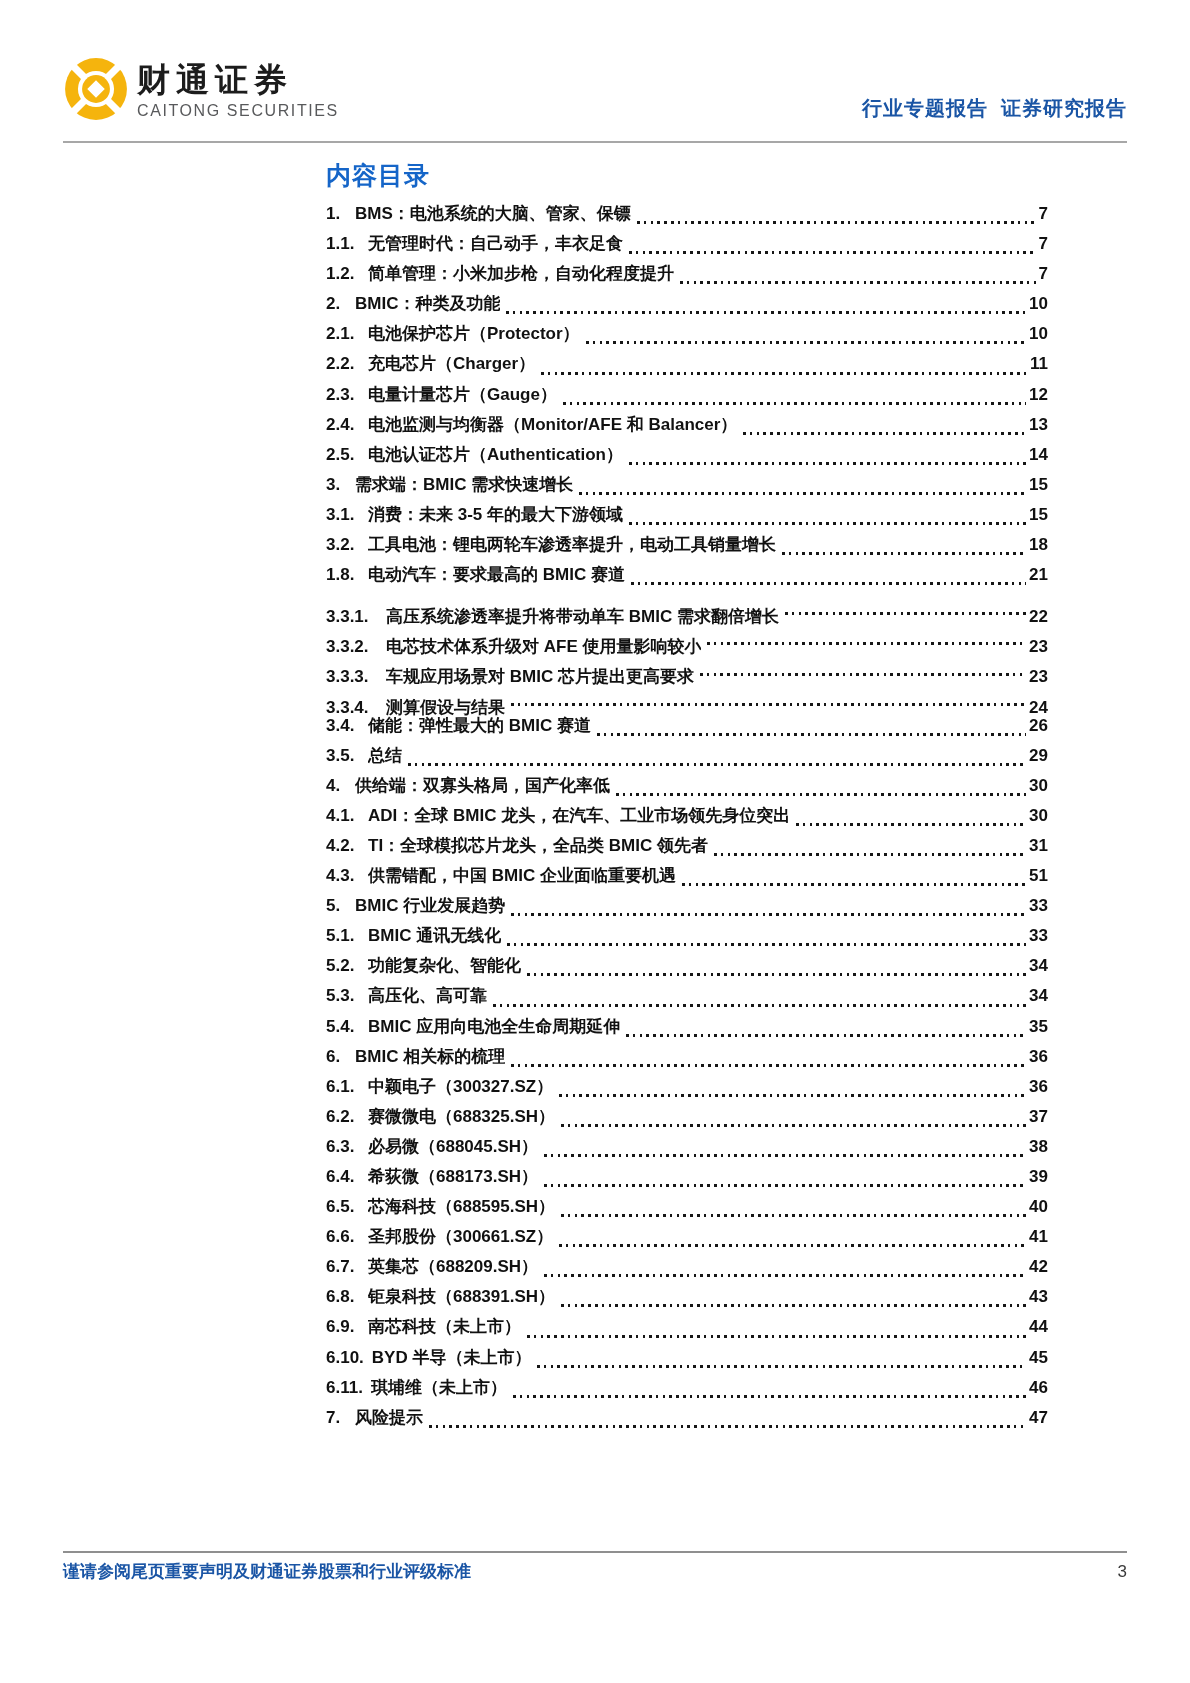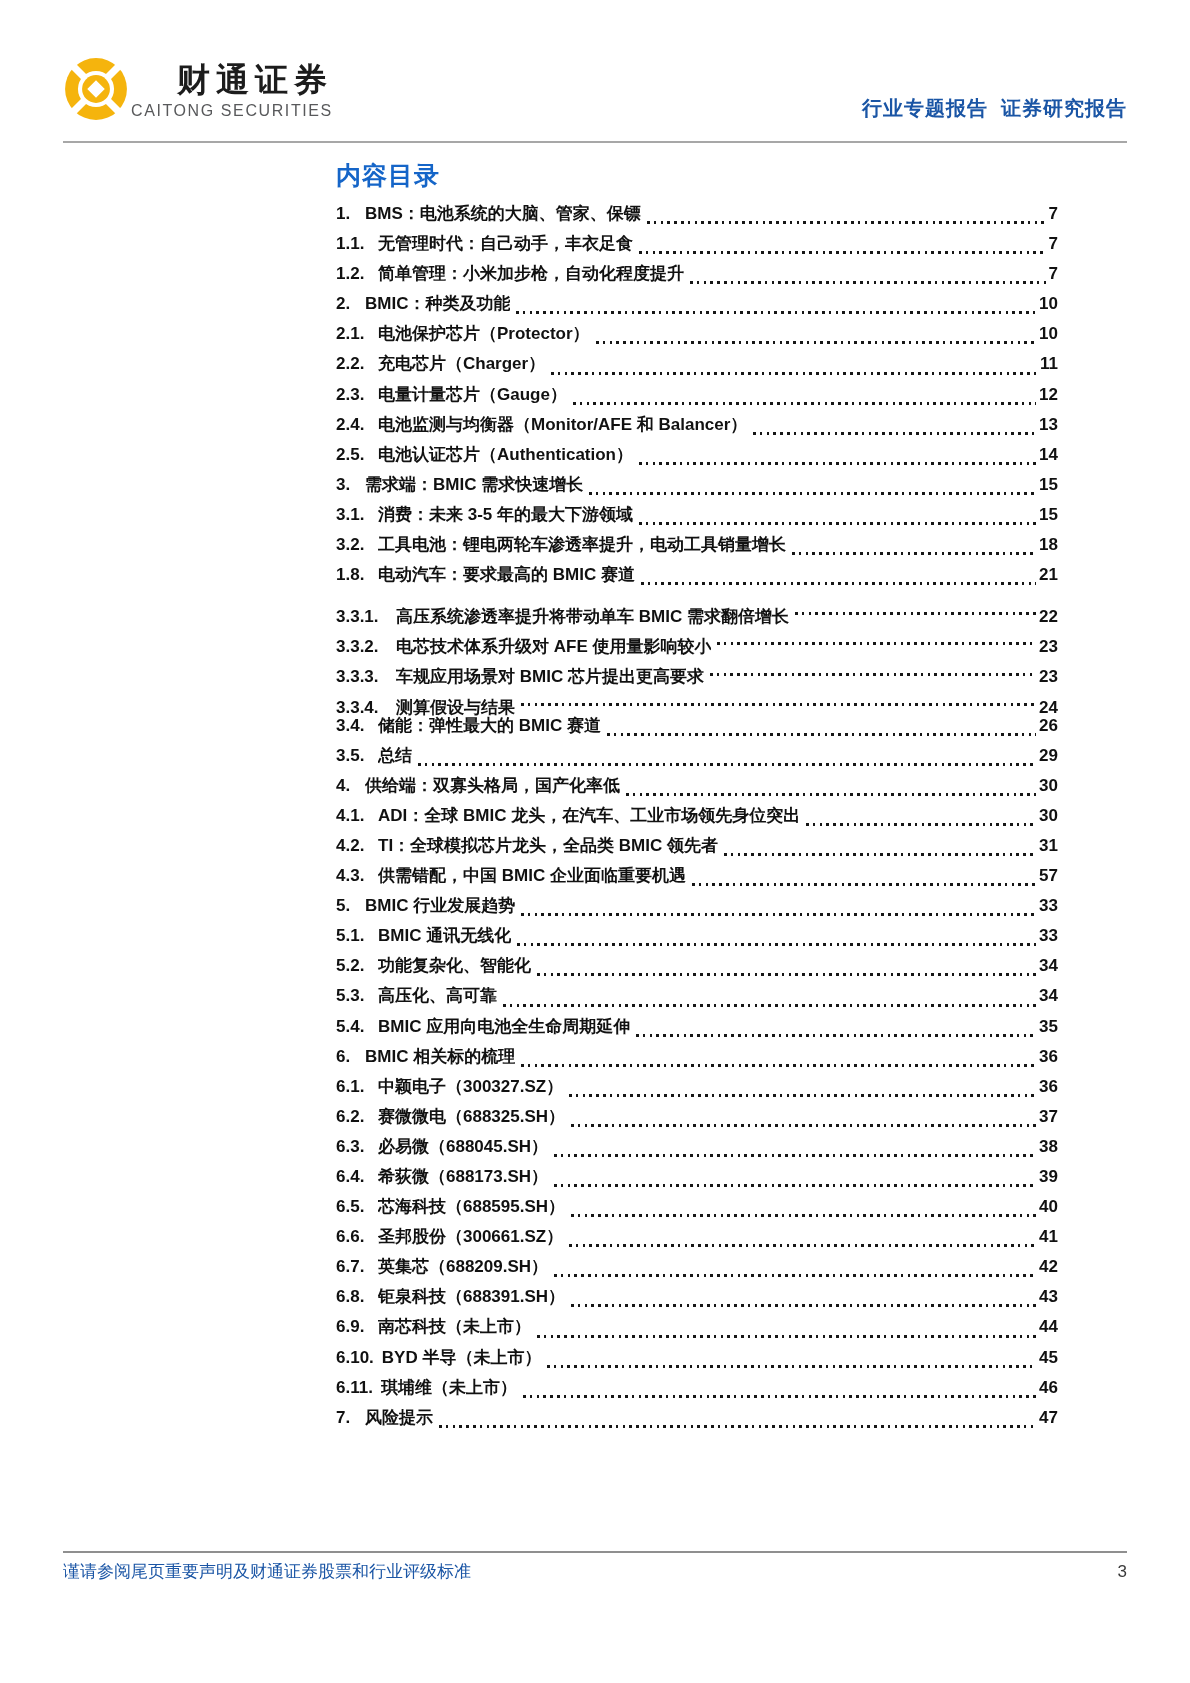--- a/index.html
+++ b/index.html
@@ -9,43 +9,43 @@
     --text_black:#111111;
     --rule_gray:#A7A7A7;
   }
   *{box-sizing:border-box;margin:0;padding:0;}
   html,body{background:#ffffff;}
   body{font-family:"Liberation Sans","DejaVu Sans",sans-serif;}
   .page{position:relative;width:1190px;height:1683px;background:#fff;overflow:hidden;}
 
   
   .hdr{position:absolute;top:56px;left:63px;right:63px;display:flex;justify-content:space-between;align-items:flex-end;}
-  .brand{display:flex;align-items:center;gap:2px;text-align:right;}
+  .brand{display:flex;align-items:center;gap:8px;}
   .brand-txt .cn{font-family:"DejaVu Serif","Liberation Serif",serif;font-weight:bold;font-size:33px;color:#1c1c1c;letter-spacing:6px;line-height:1.1;}
   .brand-txt .en{font-size:16px;color:#58595b;letter-spacing:1.6px;margin-top:3px;}
   .hdr-right{font-size:20px;font-weight:bold;color:var(--accent_blue);padding-bottom:4px;letter-spacing:1px;font-family:Liberation Mono, monospace;}
   .hdr-rule{position:absolute;top:141px;left:63px;right:63px;height:2px;background:var(--rule_gray);}
 
   
-  .toc{position:absolute;top:159px;left:336px;width:722px;}
+  .toc{position:absolute;top:159px;left:326px;width:722px;}
   .toc-title{font-size:25px;font-weight:bold;color:var(--title_blue);margin-bottom:7px;letter-spacing:1px;}
   .toc-row{display:flex;align-items:baseline;height:30.1px;line-height:30.1px;font-size:17px;font-weight:600;color:var(--text_black);white-space:nowrap;}
   .toc-row .num{flex:0 0 auto;padding-right:8px;}
   .toc-row.lvl1 .num{min-width:29px;}
   .toc-row.lvl2 .num{min-width:42px;}
   .toc-row.lvl3 .num{min-width:60px;margin-top:12px;}
   .toc-row .label{flex:0 1 auto;overflow:hidden;}
   .toc-row .dots{flex:1 1 auto;min-width:12px;height:3px;margin:0 3px 5px 6px;align-self:flex-end;
     background-image:repeating-linear-gradient(to right,#161616 0 2.6px,transparent 2.6px 6.8px);}
   .toc-row .pg{flex:0 0 auto;font-weight:600;}
 
   
   .ftr-rule{position:absolute;top:1551px;left:63px;right:63px;height:2px;background:#8f8f8f;}
   .ftr{position:absolute;top:1560px;left:63px;right:63px;display:flex;justify-content:space-between;align-items:baseline;}
-  .ftr .disc{font-size:17px;font-weight:normal;color:var(--accent_blue);}
+  .ftr .disc{font-size:17px;font-weight:bold;color:var(--accent_blue);}
   .ftr .pgnum{font-size:17px;color:#3a3a3a;}
 </style>
 </head>
 <body>
 
 <div class="page">
 
   <div class="hdr">
     <div class="brand">
       <span>
@@ -201,21 +201,21 @@
         <div class="toc-row lvl2">
           <span class="num">4.2.</span>
           <span class="label">TI：全球模拟芯片龙头，全品类 BMIC 领先者</span>
           <span class="dots"></span>
           <span class="pg">31</span>
         </div>
         <div class="toc-row lvl2">
           <span class="num">4.3.</span>
           <span class="label">供需错配，中国 BMIC 企业面临重要机遇</span>
           <span class="dots"></span>
-          <span class="pg">57</span>
+          <span class="pg">51</span>
         </div>
         <div class="toc-row lvl1">
           <span class="num">5.</span>
           <span class="label">BMIC 行业发展趋势</span>
           <span class="dots"></span>
           <span class="pg">33</span>
         </div>
         <div class="toc-row lvl2">
           <span class="num">5.1.</span>
           <span class="label">BMIC 通讯无线化</span>

